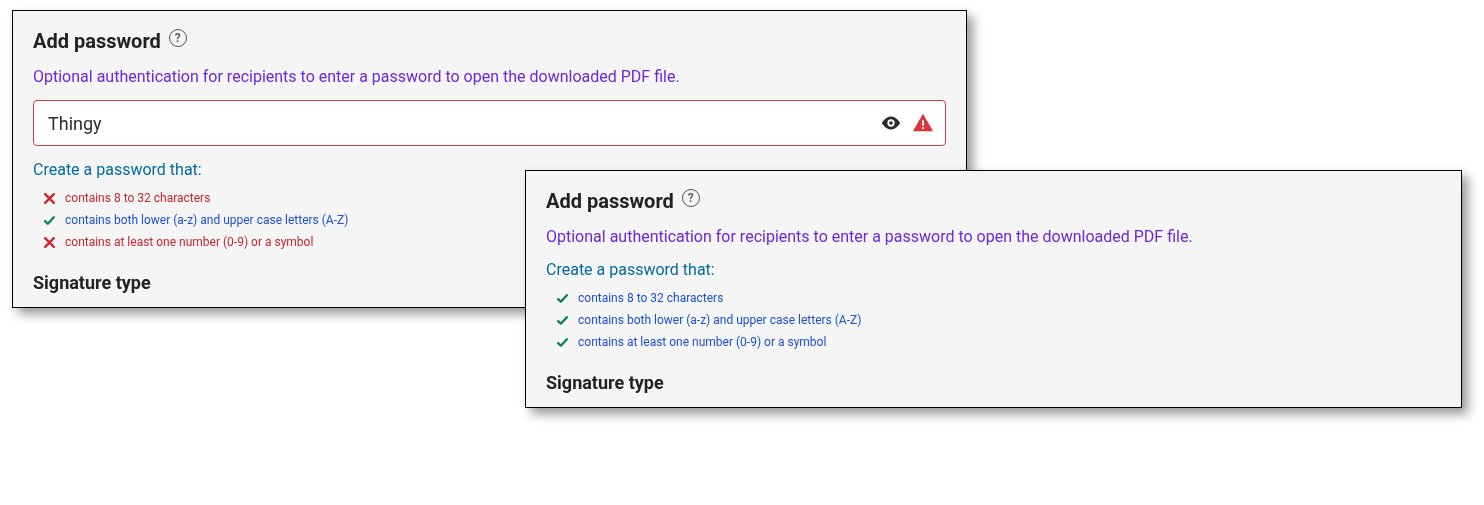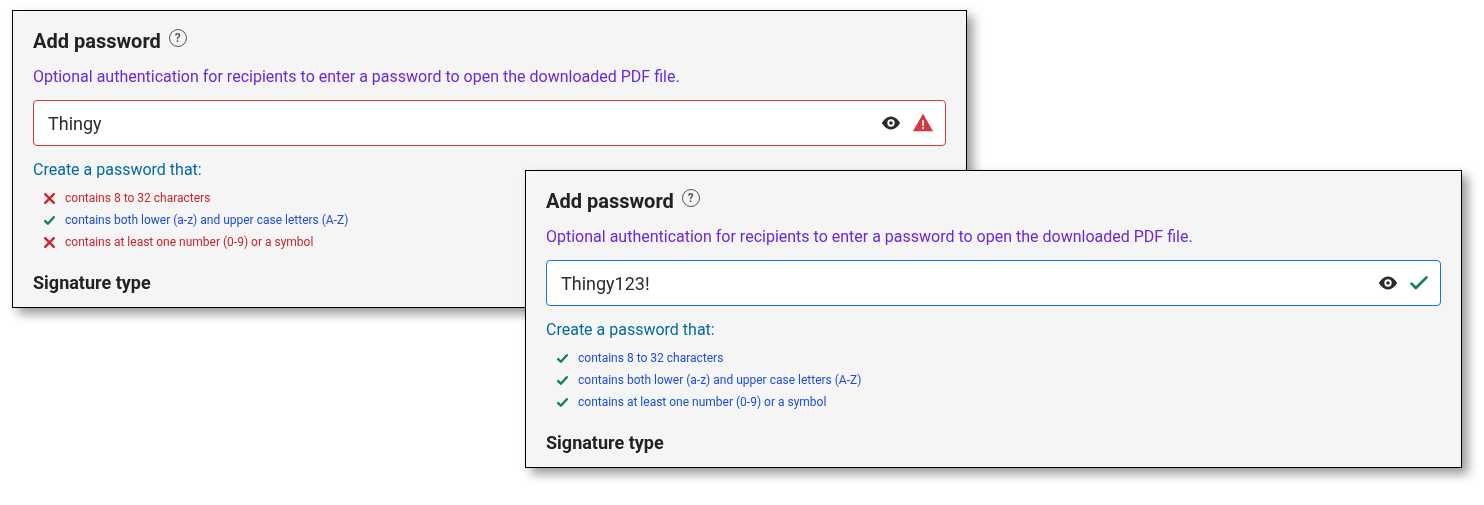--- a/index.html
+++ b/index.html
@@ -174,36 +174,20 @@
   </ul>
   <div class="section-label">Signature type</div>
 </div>
 
 <div class="panel panel-right">
   <div class="title-row">
     <div class="title">Add password</div>
     <div class="help-icon">?</div>
   </div>
   <div class="desc">Optional authentication for recipients to enter a password to open the downloaded PDF file.</div>
-  <div class="input-wrap">
-    <input class="pw-input ok" type="text" value="Thingy123!" style="">
-    <div class="input-icons">
-      <span class="eye-icon">
-        <svg viewBox="0 0 24 24">
-            <path d="M12 5C6 5 2 12 2 12s4 7 10 7 10-7 10-7-4-7-10-7zm0 11a4 4 0 110-8 4 4 0 010 8z" fill="#2c2c2c"></path>
-            <circle cx="12" cy="12" r="2" fill="#2c2c2c"></circle>
-          </svg>
-      </span>
-      <span class="check-status">
-        <svg viewBox="0 0 16 16">
-            <path d="M2 8.5l3.5 3.5L14 3.5" stroke="#12805c" stroke-width="2.2" fill="none" stroke-linecap="round" stroke-linejoin="round"></path>
-          </svg>
-      </span>
-    </div>
-  </div>
   <div class="rules-label">Create a password that:</div>
   <ul class="rules">
     <li class="rule-pass">
       <span class="rule-icon check-mark">
           <svg viewBox="0 0 12 12">
             <path d="M2 6.5l2.5 2.5L10 3" stroke-width="2.2" fill="none" stroke-linecap="round" stroke-linejoin="round"></path>
           </svg>
         </span>
       <span>contains 8 to 32 characters</span>
     </li>

